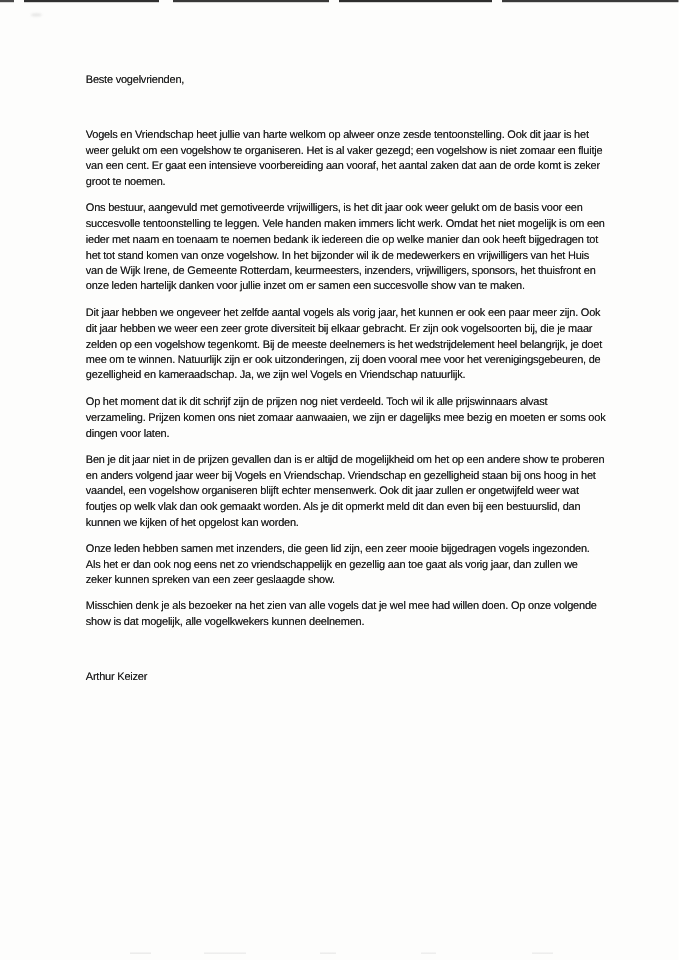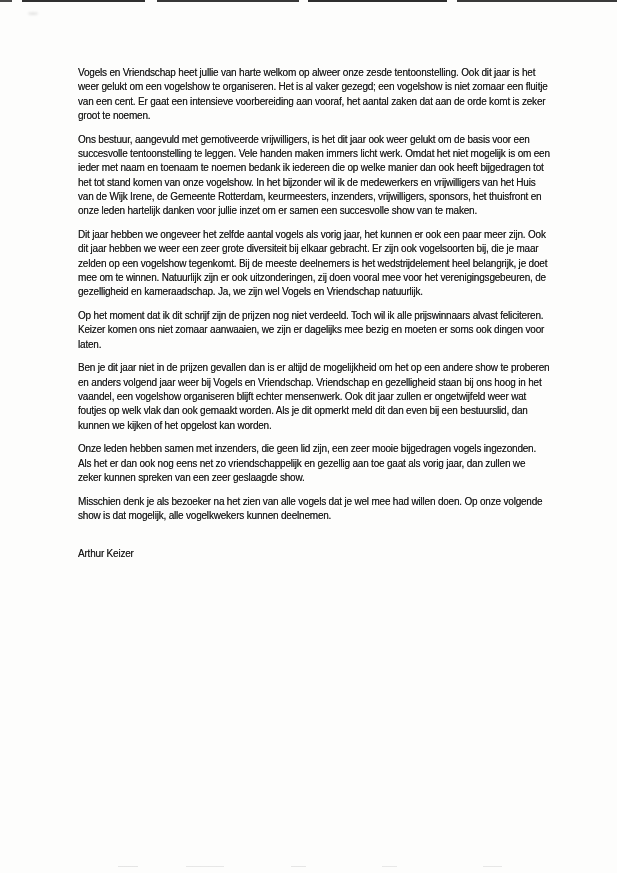--- a/index.html
+++ b/index.html
@@ -59,36 +59,37 @@
     font-size: 10px;
     letter-spacing: -0.2px;
     line-height: 14.3px;
     text-shadow: 0 0 0.5px rgba(25,25,25,.65);
   }
   .letter-body p {
     margin: 0 0 9.5px 0;
     width: 473px;
   }
   p.salutation { margin-bottom: 36px; }
-  .signature-block { margin-top: 24px; }
+  .signature-block { margin-top: 35px; }
   p.sig-name { margin-bottom: 12px; }
 </style>
 </head>
 <body>
 
 <div class="scan-page">
   <div class="top-edge-artifact"></div>
   <div class="smudge"></div>
 
   <div class="letter-body">
+    <p class="salutation">Beste vogelvrienden,</p>
 
     <p>Vogels en Vriendschap heet jullie van harte welkom op alweer onze zesde tentoonstelling. Ook dit jaar is het weer gelukt om een vogelshow te organiseren. Het is al vaker gezegd; een vogelshow is niet zomaar een fluitje van een cent. Er gaat een intensieve voorbereiding aan vooraf, het aantal zaken dat aan de orde komt is zeker groot te noemen.</p>
     <p>Ons bestuur, aangevuld met gemotiveerde vrijwilligers, is het dit jaar ook weer gelukt om de basis voor een succesvolle tentoonstelling te leggen. Vele handen maken immers licht werk. Omdat het niet mogelijk is om een ieder met naam en toenaam te noemen bedank ik iedereen die op welke manier dan ook heeft bijgedragen tot het tot stand komen van onze vogelshow. In het bijzonder wil ik de medewerkers en vrijwilligers van het Huis van de Wijk Irene, de Gemeente Rotterdam, keurmeesters, inzenders, vrijwilligers, sponsors, het thuisfront en onze leden hartelijk danken voor jullie inzet om er samen een succesvolle show van te maken.</p>
     <p>Dit jaar hebben we ongeveer het zelfde aantal vogels als vorig jaar, het kunnen er ook een paar meer zijn. Ook dit jaar hebben we weer een zeer grote diversiteit bij elkaar gebracht. Er zijn ook vogelsoorten bij, die je maar zelden op een vogelshow tegenkomt. Bij de meeste deelnemers is het wedstrijdelement heel belangrijk, je doet mee om te winnen. Natuurlijk zijn er ook uitzonderingen, zij doen vooral mee voor het verenigingsgebeuren, de gezelligheid en kameraadschap. Ja, we zijn wel Vogels en Vriendschap natuurlijk.</p>
-    <p>Op het moment dat ik dit schrijf zijn de prijzen nog niet verdeeld. Toch wil ik alle prijswinnaars alvast feliciteren. Keizer komen ons niet zomaar aanwaaien, we zijn er dagelijks mee bezig en moeten er soms ook dingen voor laten.</p>
+    <p>Op het moment dat ik dit schrijf zijn de prijzen nog niet verdeeld. Toch wil ik alle prijswinnaars alvast verzameling. Prijzen komen ons niet zomaar aanwaaien, we zijn er dagelijks mee bezig en moeten er soms ook dingen voor laten.</p>
     <p>Ben je dit jaar niet in de prijzen gevallen dan is er altijd de mogelijkheid om het op een andere show te proberen en anders volgend jaar weer bij Vogels en Vriendschap. Vriendschap en gezelligheid staan bij ons hoog in het vaandel, een vogelshow organiseren blijft echter mensenwerk. Ook dit jaar zullen er ongetwijfeld weer wat foutjes op welk vlak dan ook gemaakt worden. Als je dit opmerkt meld dit dan even bij een bestuurslid, dan kunnen we kijken of het opgelost kan worden.</p>
     <p>Onze leden hebben samen met inzenders, die geen lid zijn, een zeer mooie bijgedragen vogels ingezonden. Als het er dan ook nog eens net zo vriendschappelijk en gezellig aan toe gaat als vorig jaar, dan zullen we zeker kunnen spreken van een zeer geslaagde show.</p>
     <p>Misschien denk je als bezoeker na het zien van alle vogels dat je wel mee had willen doen. Op onze volgende show is dat mogelijk, alle vogelkwekers kunnen deelnemen.</p>
 
     <div class="signature-block">
       <p class="sig-name">Arthur Keizer</p>
     </div>
   </div>
 
   <div class="bottom-edge-artifact"></div>

